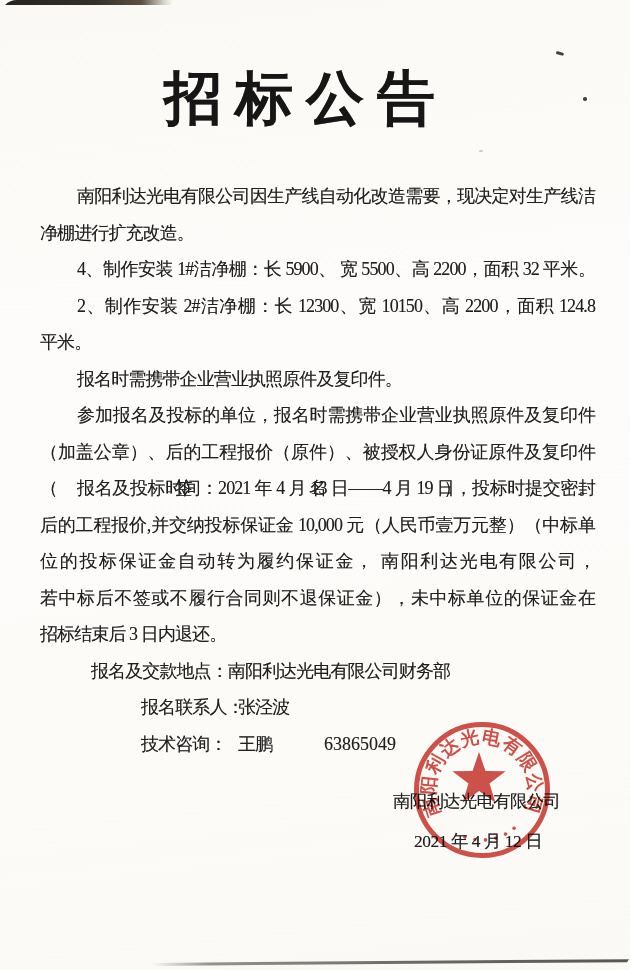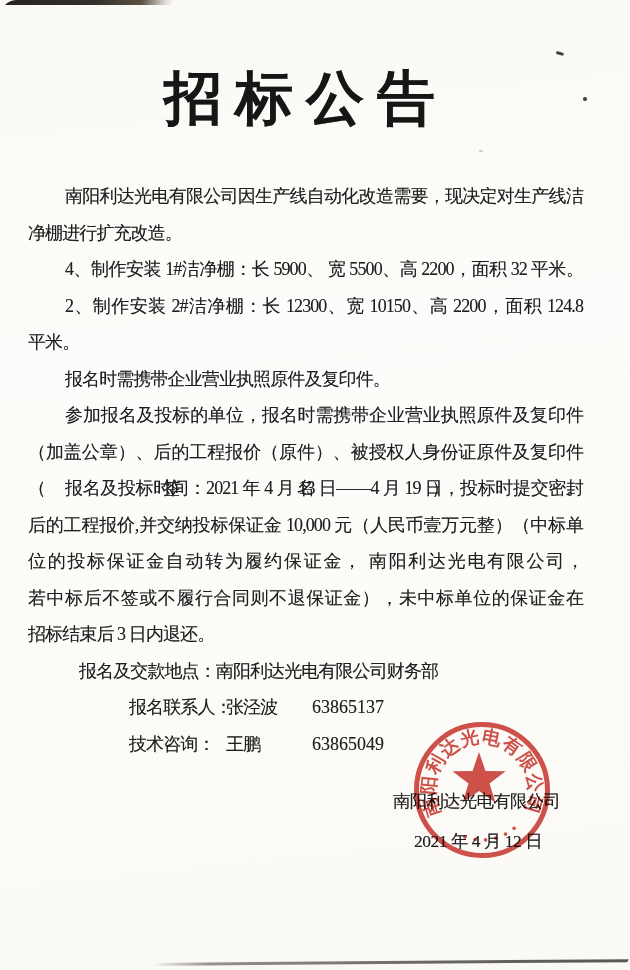--- a/index.html
+++ b/index.html
@@ -28,21 +28,21 @@
   }
   
   .doc-title{
     position:absolute;left:0;right:0;top:69px;margin:0;
     text-align:center;font-size:58px;line-height:1.05;font-weight:bold;
     letter-spacing:13px;transform:translateX(-9px);
     color:#161616;text-shadow:0 0 .5px rgba(20,20,20,.55);
   }
   
   .body-text{
-    position:absolute;left:28px;top:178px;width:555px;
+    position:absolute;left:40px;top:178px;width:555px;
     font-size:18px;line-height:36.5px;letter-spacing:-0.9px;
     text-shadow:0 0 .4px rgba(25,25,25,.45);
   }
   .ln{height:36.5px;}
   .ind{padding-left:37px;}
   .loc{padding-left:51px;}
   .just{text-align:justify;text-align-last:justify;text-justify:inter-ideograph;}
   .contact{padding-left:101px;display:flex;align-items:center;}
   .c-label{width:97px;white-space:nowrap;}
   .c-name{width:86px;white-space:nowrap;}
@@ -87,21 +87,20 @@
     <div class="ln ind just">报名及投标时间：2021 年 4 月 13 日——4 月 19 日，投标时提交密封</div>
     <div class="ln just">后的工程报价,并交纳投标保证金 10,000 元（人民币壹万元整）（中标单</div>
     <div class="ln just">位的投标保证金自动转为履约保证金， 南阳利达光电有限公司，</div>
     <div class="ln just">若中标后不签或不履行合同则不退保证金），未中标单位的保证金在</div>
     <div class="ln">招标结束后 3 日内退还。</div>
     <div class="ln loc">报名及交款地点：南阳利达光电有限公司财务部</div>
 
     <div class="ln contact">
       <span class="c-label">报名联系人：</span>
       <span class="c-name">张泾波</span>
-      <span class="c-phone">63865137</span>
     </div>
     <div class="ln contact">
       <span class="c-label">技术咨询：</span>
       <span class="c-name">王鹏</span>
       <span class="c-phone">63865049</span>
     </div>
   </div>
 
   <div class="sig-company">南阳利达光电有限公司</div>
   <div class="sig-date">2021 年 4 月 12 日</div>

